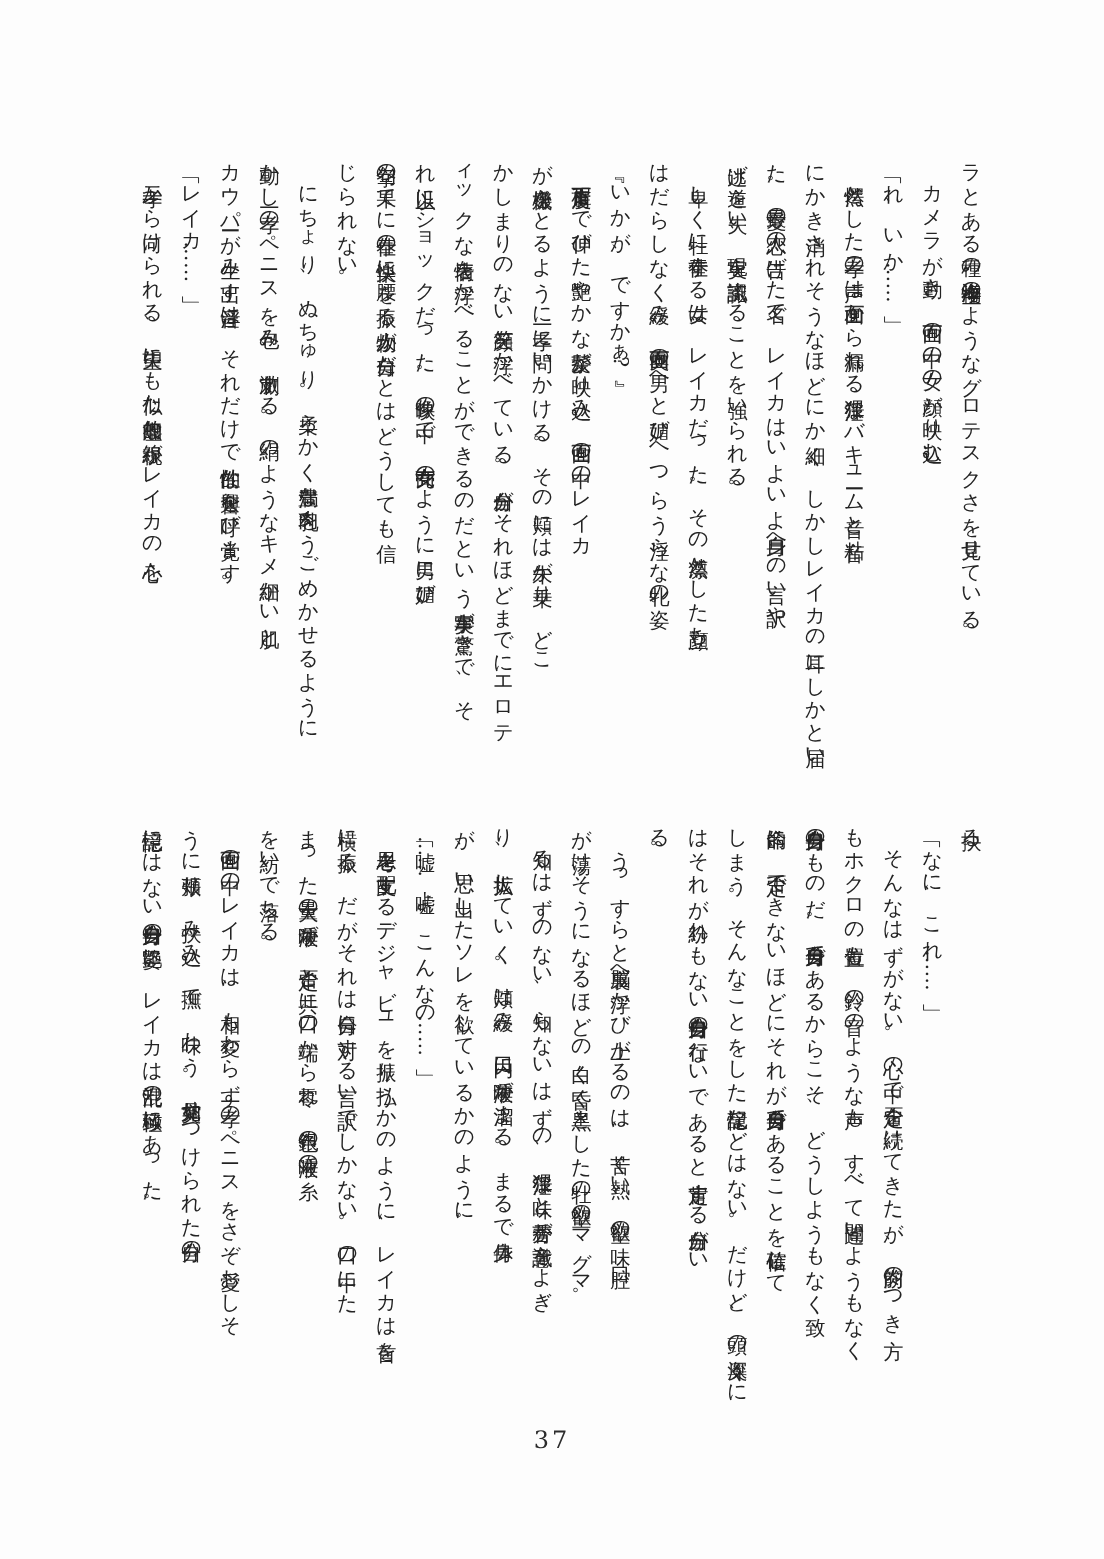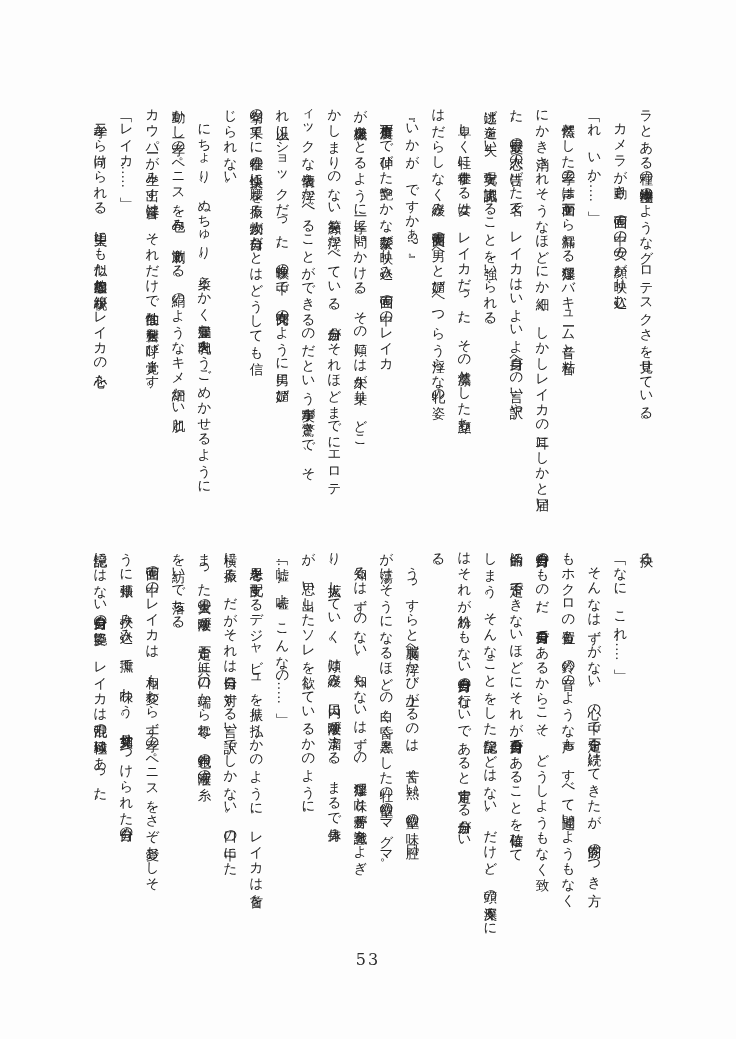--- a/index.html
+++ b/index.html
@@ -95,14 +95,14 @@
       <p class="col indent">「嘘……嘘よ、こんなの……」</p>
       <p class="col indent">思考を支配するデジャビュを振り払うかのように、レイカは首を</p>
       <p class="col">横に振る。だがそれは自分に対する言い訳でしかない。口の中にた</p>
       <p class="col">まった大量の唾液が、否定と共に口の端から零れ、銀色の唾液の糸</p>
       <p class="col">を紡いで落ちる。</p>
       <p class="col indent">画面の中のレイカは、相も変わらず一孝のペニスをさぞ愛おしそ</p>
       <p class="col">うに頬張り、挟み込み、撫で、味わう。突如見せつけられた自分の</p>
       <p class="col">記憶にはない自分自身の艶姿に、レイカは混乱の極致にあった。</p>
     </div>
 
-  <div class="page-number">53</div>
+  <div class="page-number">37</div>
 </div>
 
 </body></html>

